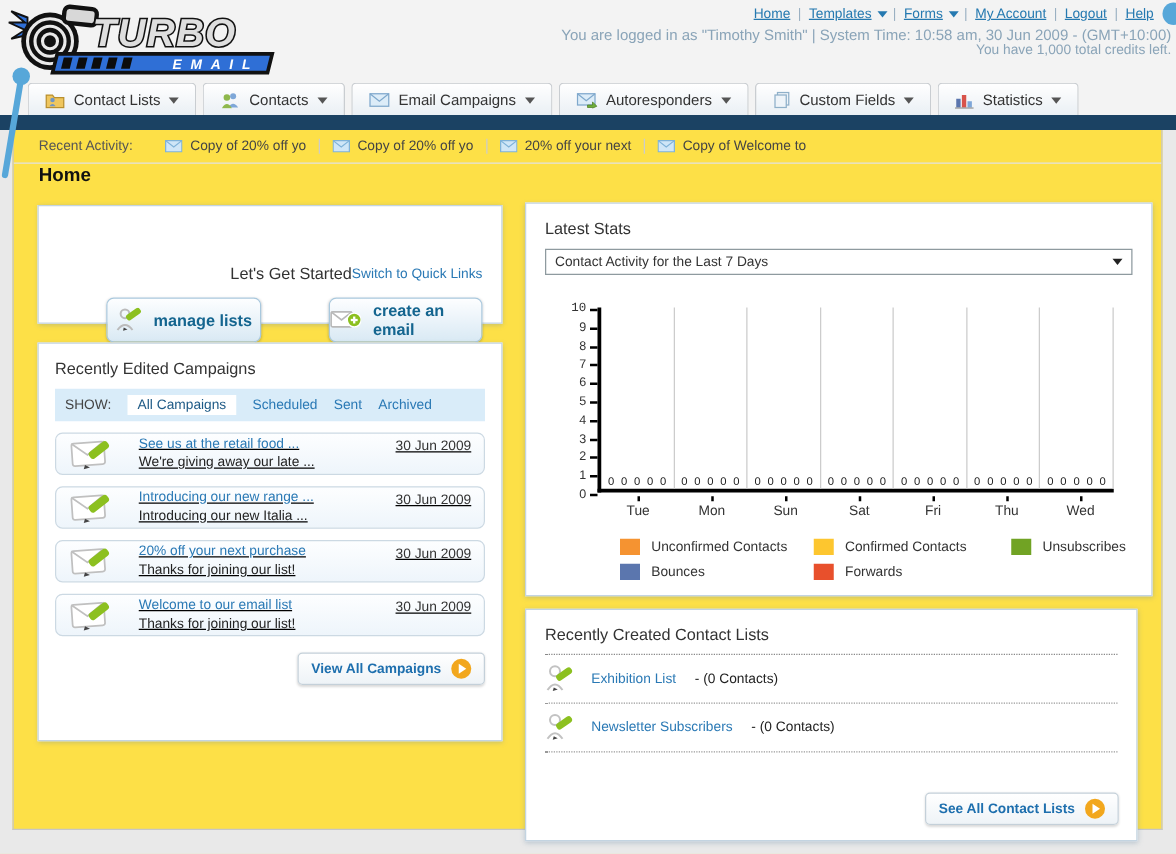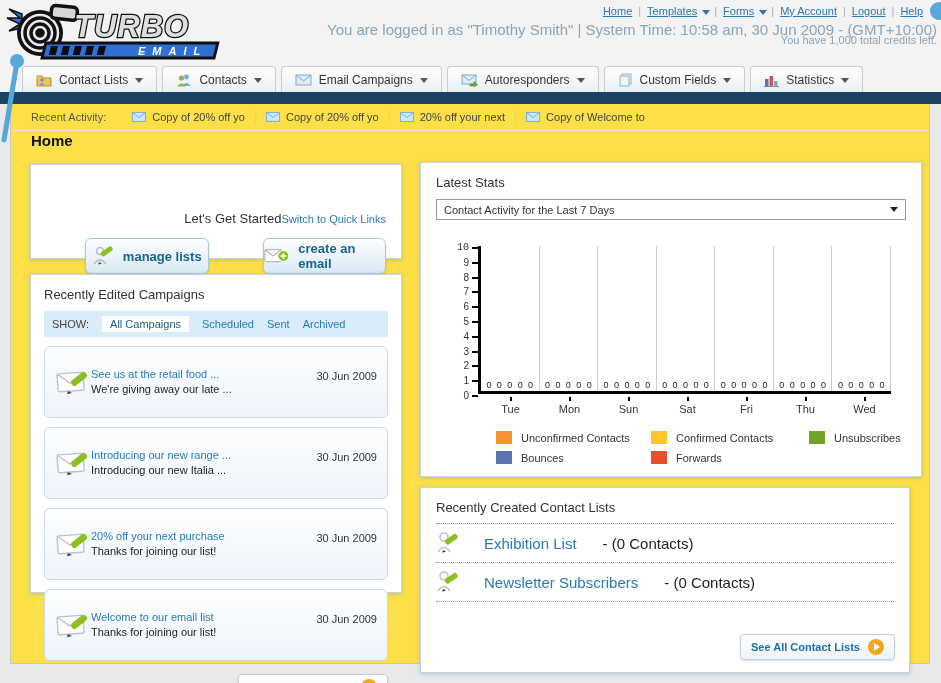--- a/index.html
+++ b/index.html
@@ -9,21 +9,21 @@
 
   
   .logo { position: absolute; left: 6px; top: 2px; }
 
   
   .hdr-links { position: absolute; top: 5px; right: 16px; font-size: 11px; color: #8aa4b8; white-space: nowrap; }
   .hdr-links a { color: #2579b0; text-decoration: underline; cursor: pointer; margin: 0 2px; }
   .hdr-sep { color: #9ab0c2; margin: 0 4px; }
   .caret-blue { display: inline-block; width: 0; height: 0; border-left: 4px solid transparent;
     border-right: 4px solid transparent; border-top: 5px solid #2579b0; margin-left: 3px; vertical-align: middle; }
-  .login-line { position: absolute; top: 21px; right: 4px; font-size: 15px; color: #8aa4b8; }
+  .login-line { position: absolute; top: 21px; right: 4px; font-size: 12px; color: #8aa4b8; }
   .credits-line { position: absolute; top: 34px; right: 4px; font-size: 11px; color: #8aa4b8; }
 
   
   .nav-tabs { position: absolute; left: 22px; top: 66px; display: flex; gap: 5px; }
   .tab { display: flex; align-items: center; gap: 7px; height: 27px; padding: 0 13px;
     background: linear-gradient(#ffffff, #e9eff4); border: 1px solid #c9cdd1; border-bottom: none;
     border-radius: 4px 4px 0 0; font-size: 12px; color: #333; cursor: pointer; }
   .caret-dark { width: 0; height: 0; border-left: 4px solid transparent; border-right: 4px solid transparent;
     border-top: 5px solid #555; }
   .navy-bar { position: absolute; left: 0; top: 92px; width: 941px; height: 12px; background: #1b4263; }
@@ -54,22 +54,22 @@
     background: linear-gradient(#fdfeff, #d9e9f4); border: 1px solid #a9c8dd; border-radius: 6px;
     box-shadow: 0 1px 2px rgba(0,0,0,.18); font-size: 13px; font-weight: bold; color: #14658f; cursor: pointer; margin-left: 39px; }
 
   
   .panel.campaigns { left: 19px; top: 170px; width: 372px; height: 319px; padding: 12px 13px; }
   .filter-bar { margin-top: 9px; background: #d9ecf9; padding: 5px 8px; display: flex; align-items: center;
     gap: 13px; font-size: 11px; color: #444; }
   .filter { color: #2a79b5; cursor: pointer; }
   .filter.selected { background: #fff; color: #1e5a86; padding: 2px 8px; }
   .camp-row { margin-top: 9px; border: 1px solid #ccd9e3; border-radius: 6px;
-    background: linear-gradient(#fdfeff, #eef5fb); padding: 20px 10px; display: flex; align-items: center;
-    gap: 0; cursor: pointer; }
+    background: linear-gradient(#fdfeff, #eef5fb); padding: 1px 10px; display: flex; align-items: center;
+    gap: 20px; cursor: pointer; text-decoration: underline; }
   .camp-text { flex: 1; line-height: 15px; }
   .camp-title { font-size: 11px; color: #2a79b5; }
   .camp-sub { font-size: 11px; color: #222; }
   .camp-date { font-size: 11px; color: #333; align-self: flex-start; padding-top: 3px; }
   .arrow-btn { display: inline-flex; align-items: center; gap: 8px; padding: 4px 10px;
     background: linear-gradient(#ffffff, #eef3f7); border: 1px solid #c4d0d9; border-radius: 4px;
     box-shadow: 0 1px 2px rgba(0,0,0,.15); font-size: 11px; font-weight: bold; color: #1e6fae; cursor: pointer; }
   .orange-circle { width: 16px; height: 16px; border-radius: 50%; background: #f2a71d;
     display: inline-flex; align-items: center; justify-content: center; }
   .white-arrow { width: 0; height: 0; border-top: 4px solid transparent; border-bottom: 4px solid transparent;
@@ -97,22 +97,22 @@
   .xlab { flex: 1; text-align: center; font-size: 11px; color: #333; }
   .xtick { display: block; width: 2px; height: 4px; background: #000; margin: 0 auto 2px; }
   .legend { margin: 16px 0 0 46px; display: grid; grid-template-columns: 155px 158px 1fr; row-gap: 7px;
     font-size: 11px; color: #333; }
   .lgitem { display: flex; align-items: center; gap: 9px; }
   .swatch { width: 16px; height: 13px; display: inline-block; }
 
   
   .panel.contact-lists { left: 409px; top: 383px; width: 490px; height: 186px; padding: 12px 15px; }
   .dotted { border: none; border-top: 1px dotted #888; margin: 8px 0 0; }
-  .cl-item { display: flex; align-items: center; gap: 26px; padding: 7px 0; border-bottom: 1px dotted #999;
-    font-size: 15px; }
+  .cl-item { display: flex; align-items: center; gap: 15px; padding: 7px 0; border-bottom: 1px dotted #999;
+    font-size: 11px; }
   .cl-name { color: #2a79b5; cursor: pointer; }
   .cl-count { color: #222; }
   .cl-btn-row { position: absolute; right: 14px; bottom: 12px; }
 
   .deco { position: absolute; left: 0; top: 0; width: 941px; height: 683px; pointer-events: none; }
 </style>
 </head>
 <body>
 
 <div class="top-band"></div>

